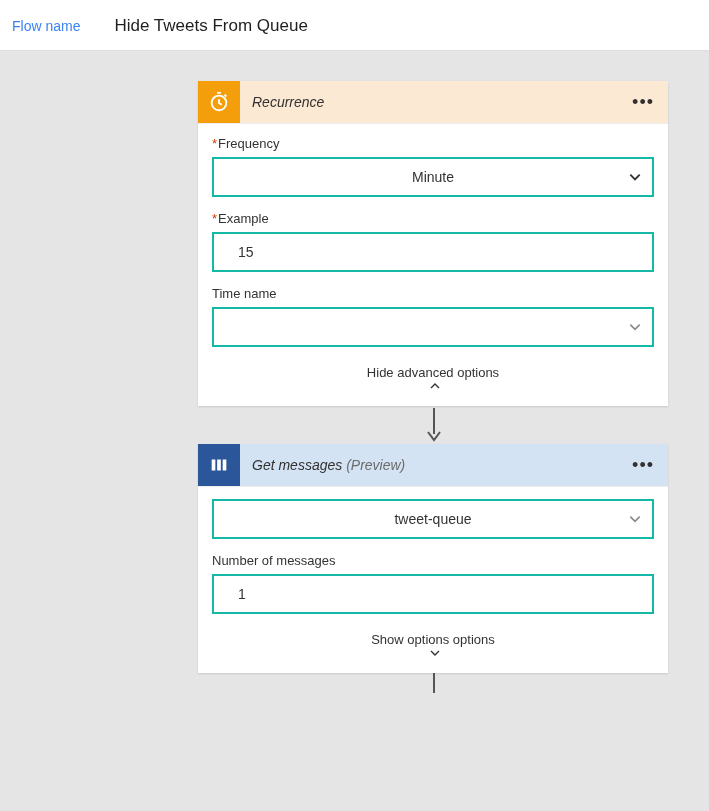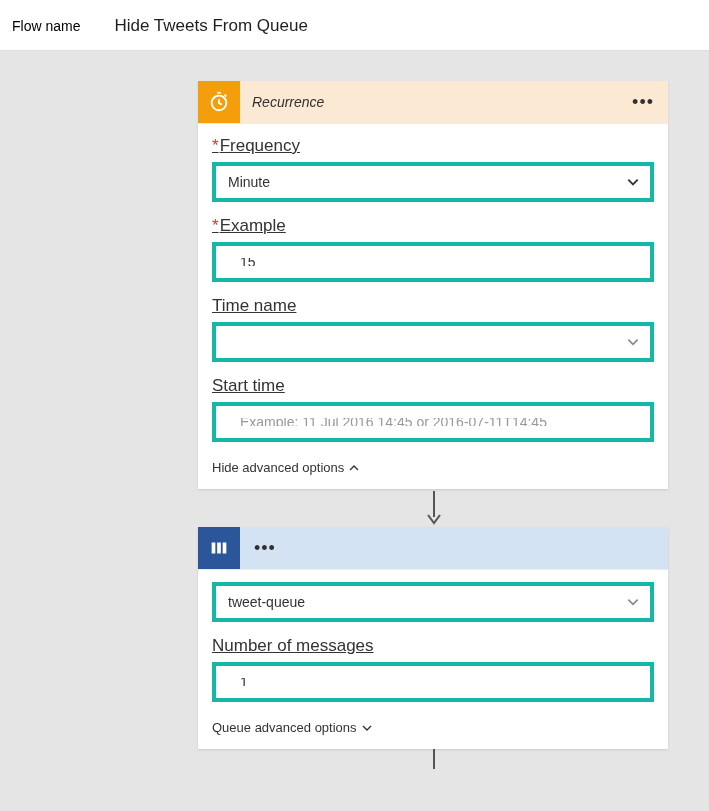--- a/index.html
+++ b/index.html
@@ -11,21 +11,21 @@
     width: 709px;
   }
   .top-bar {
     background: #ffffff;
     padding: 16px 12px 14px 12px;
     display: flex;
     align-items: center;
     border-bottom: 1px solid #e1dfdd;
   }
   .top-bar .label {
-    color: #000000;
+    color: #3b82f6;
     font-size: 14px;
     margin-right: 34px;
   }
   .top-bar .title {
     color: #201f1e;
     font-size: 17px;
     font-weight: 400;
   }
   .canvas {
     padding: 30px 40px 0 198px;
@@ -70,37 +70,37 @@
     user-select: none;
   }
   .card-body {
     padding: 12px 14px 4px 14px;
     border-top: 1px solid #ececec;
   }
   .field {
     margin-bottom: 14px;
   }
   .field-label {
-    font-size: 17px;
+    font-size: 13px;
     color: #333;
     margin-bottom: 6px;
-    text-decoration: underline;
   }
   .req { color: #d83b01; margin-right: 1px; }
   .control {
     position: relative;
     width: 100%;
     height: 40px;
-    border: 4px solid #14b8a6;
+    border: 2px solid #14b8a6;
     background: #fff;
     display: flex;
     align-items: center;
     padding: 12px 12px;
     font-size: 14px;
     color: #333;
+    justify-content: center;
   }
   .control input {
     border: none;
     outline: none;
     width: 100%;
     height: 100%;
     font-size: 14px;
     font-family: inherit;
     color: #333;
     background: transparent;
@@ -118,20 +118,21 @@
   .chevron.light { color: #888; }
   .chevron svg { width: 14px; height: 14px; display: block; }
   .adv-toggle {
     font-size: 13px;
     color: #333;
     padding: 4px 0 10px 0;
     display: flex;
     align-items: center;
     cursor: pointer;
     user-select: none;
+    flex-direction: column;
   }
   .adv-toggle svg { width: 12px; height: 12px; margin-left: 4px; }
   .connector {
     display: flex;
     justify-content: center;
     margin: 2px 0;
   }
   .connector svg { width: 22px; height: 34px; }
   .tail {
     display: flex;
@@ -188,26 +189,20 @@
         <div class="control">
           <span></span>
           <span class="chevron light">
             <svg viewBox="0 0 12 12" fill="none" stroke="currentColor" stroke-width="1.4">
                 <path d="M2 4 L6 8 L10 4"></path>
               </svg>
           </span>
         </div>
       </div>
 
-      <div class="field">
-        <div class="field-label">Start time</div>
-        <div class="control">
-          <input type="text" placeholder="Example: 11 Jul 2016 14:45 or 2016-07-11T14:45" style="">
-        </div>
-      </div>
 
       <div class="adv-toggle">
         <span>Hide advanced options</span>
         <svg viewBox="0 0 12 12" fill="none" stroke="#333" stroke-width="1.4">
             <path d="M2 8 L6 4 L10 8"></path>
           </svg>
       </div>
     </div>
   </div>
 
@@ -220,20 +215,24 @@
 
   <div class="card">
     <div class="card-header blue">
       <div class="icon-box blue">
         <svg viewBox="0 0 24 24" fill="#fff">
           <rect x="4" y="6" width="4" height="12"></rect>
           <rect x="10" y="6" width="4" height="12"></rect>
           <rect x="16" y="6" width="4" height="12"></rect>
         </svg>
       </div>
+      <div class="card-title">
+        <span>Get messages</span>
+        <span class="preview">(Preview)</span>
+      </div>
       <div class="menu-dots">•••</div>
     </div>
     <div class="card-body">
 
       <div class="field">
         <div class="control">
           <span>tweet-queue</span>
           <span class="chevron light">
             <svg viewBox="0 0 12 12" fill="none" stroke="currentColor" stroke-width="1.4">
                 <path d="M2 4 L6 8 L10 4"></path>
@@ -243,21 +242,21 @@
       </div>
 
       <div class="field">
         <div class="field-label">Number of messages</div>
         <div class="control">
           <input type="text" value="1" style="">
         </div>
       </div>
 
       <div class="adv-toggle">
-        <span>Queue advanced options</span>
+        <span>Show options options</span>
         <svg viewBox="0 0 12 12" fill="none" stroke="#333" stroke-width="1.4">
             <path d="M2 4 L6 8 L10 4"></path>
           </svg>
       </div>
     </div>
   </div>
 
   <div class="tail">
     <svg viewBox="0 0 10 20">
         <line x1="5" y1="0" x2="5" y2="20" stroke="#555" stroke-width="2"></line>

